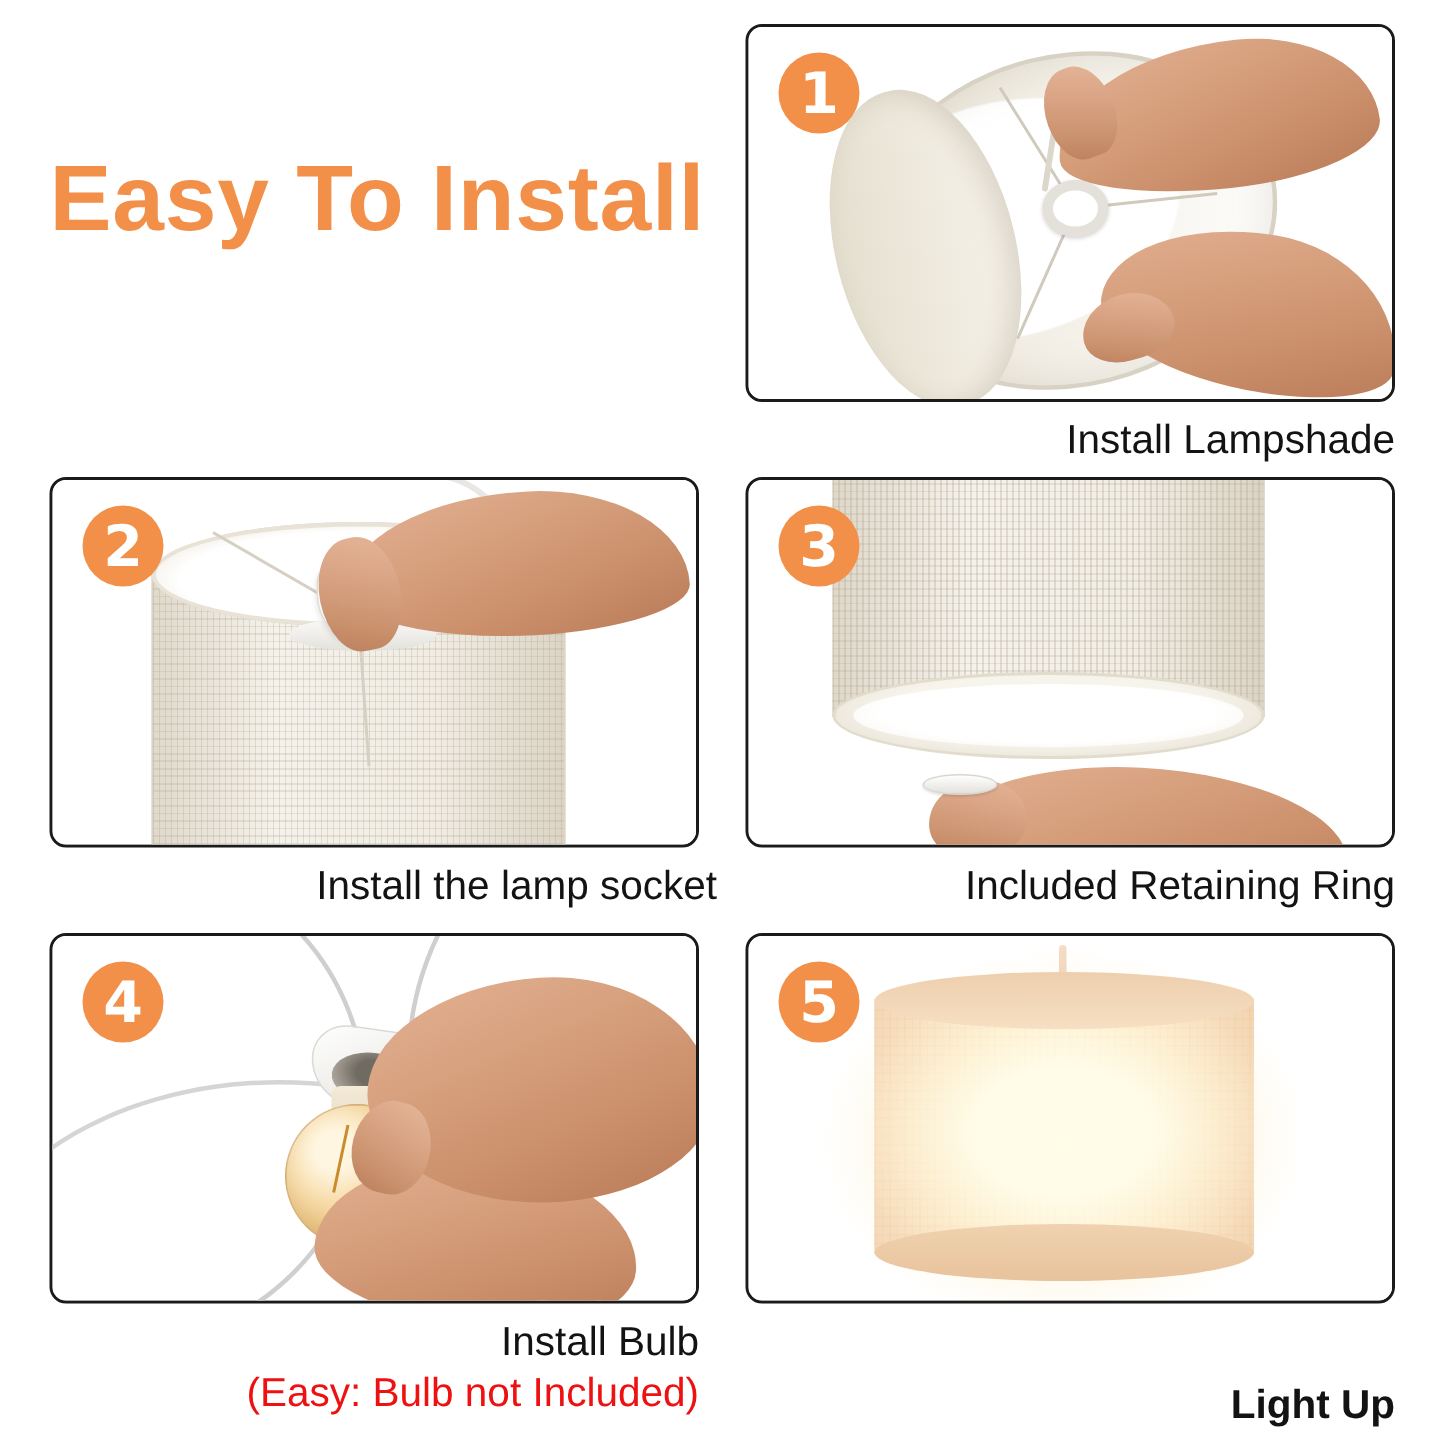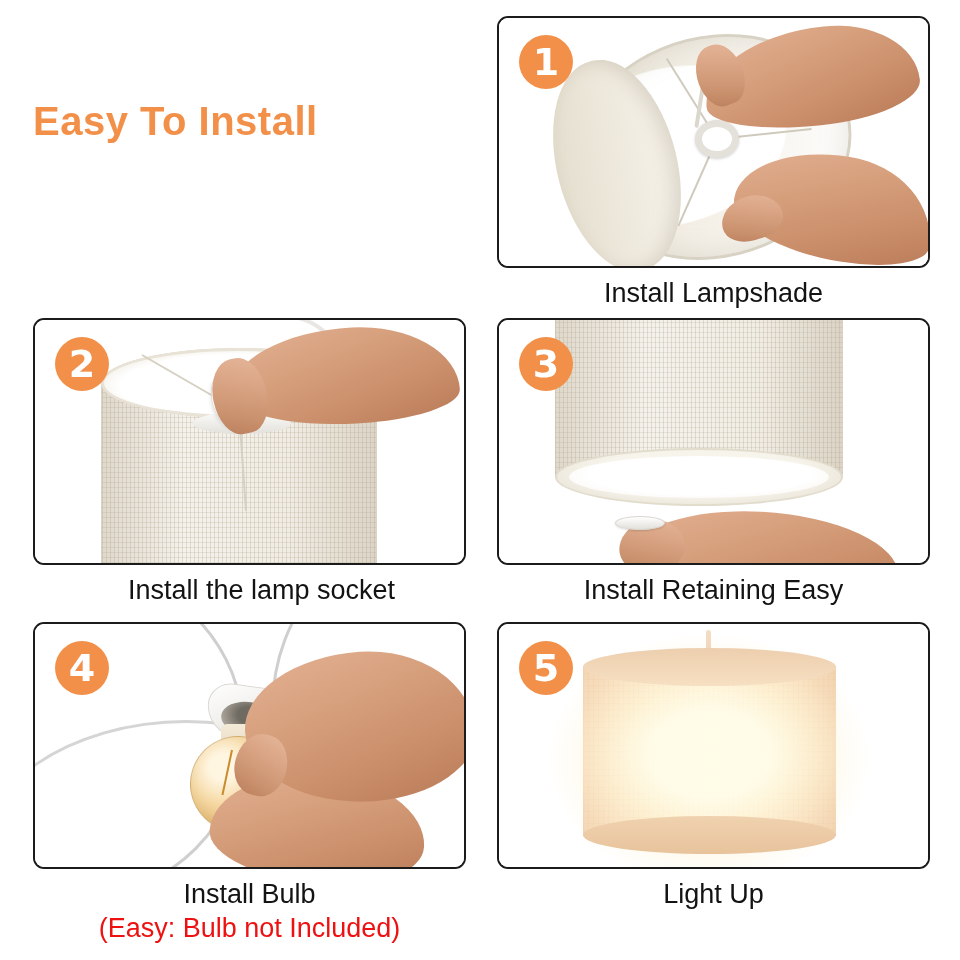--- a/index.html
+++ b/index.html
@@ -11,21 +11,21 @@
     font-family: "Liberation Sans", sans-serif;
     overflow: hidden;
   }
 
   #page { position: relative; width: 960px; height: 960px; background:#fff; }
 
   
   .title {
     position: absolute;
     left: 33px; top: 100px;
-    font-size: 40px;
+    font-size: 62px;
     font-weight: bold;
     color: #F2904A;
     letter-spacing: 0.5px;
     white-space: nowrap;
     line-height: 1.05;
   }
 
   
   .panel {
     position: absolute;
@@ -53,21 +53,21 @@
     font-weight: bold;
     line-height: 54px;
     text-align: center;
     z-index: 40;
     font-family: "DejaVu Sans", sans-serif;
   }
 
   
   .caption {
     position: absolute;
-    text-align: center;
+    text-align: right;
     font-size: 27px;
     color: #131313;
     white-space: nowrap;
     line-height: 1.22;
   }
   .caption.note { color: #EE1111; }
 
   
 
   
@@ -362,21 +362,21 @@
     <div class="photo">
       <div class="cyl3-body"></div>
       <div class="cyl3-bot"></div>
       <div class="cyl3-inner"></div>
       <div class="handD skin"></div>
       <div class="fingD skin-l"></div>
       <div class="ring"></div>
     </div>
     <div class="badge">3</div>
   </div>
-  <div class="caption" style="left:497px; top:574px; width:433px;">Install Retaining Easy</div>
+  <div class="caption" style="left:497px; top:574px; width:433px;">Included Retaining Ring</div>
 
   <div class="panel" id="p4" style="left:33px; top:622px; width:433px; height:247px;">
     <div class="photo">
       <div class="frame-arc" style="left:-120px; top:-56px; width:330px; height:330px;"></div>
       <div class="frame-arc" style="left:236px; top:-96px; width:330px; height:360px;"></div>
       <div class="frame-arc" style="left:-64px; top:96px; width:430px; height:300px; border-color:#d5d5d5;"></div>
       <div class="socket4"></div>
       <div class="socket4-in"></div>
       <div class="bulb-neck"></div>
       <div class="bulb"></div>
@@ -396,15 +396,15 @@
     <div class="photo">
       <div class="glow"></div>
       <div class="cord5"></div>
       <div class="cap5"></div>
       <div class="lit-top"></div>
       <div class="lit-body"></div>
       <div class="lit-bot"></div>
     </div>
     <div class="badge">5</div>
   </div>
-  <div class="caption" style="left:497px; top:878px; width:433px;">Light Up</div>
+  <div class="caption" style="left:497px; top:920px; width:433px;font-weight:bold;">Light Up</div>
 
 </div>
 
 </body></html>

